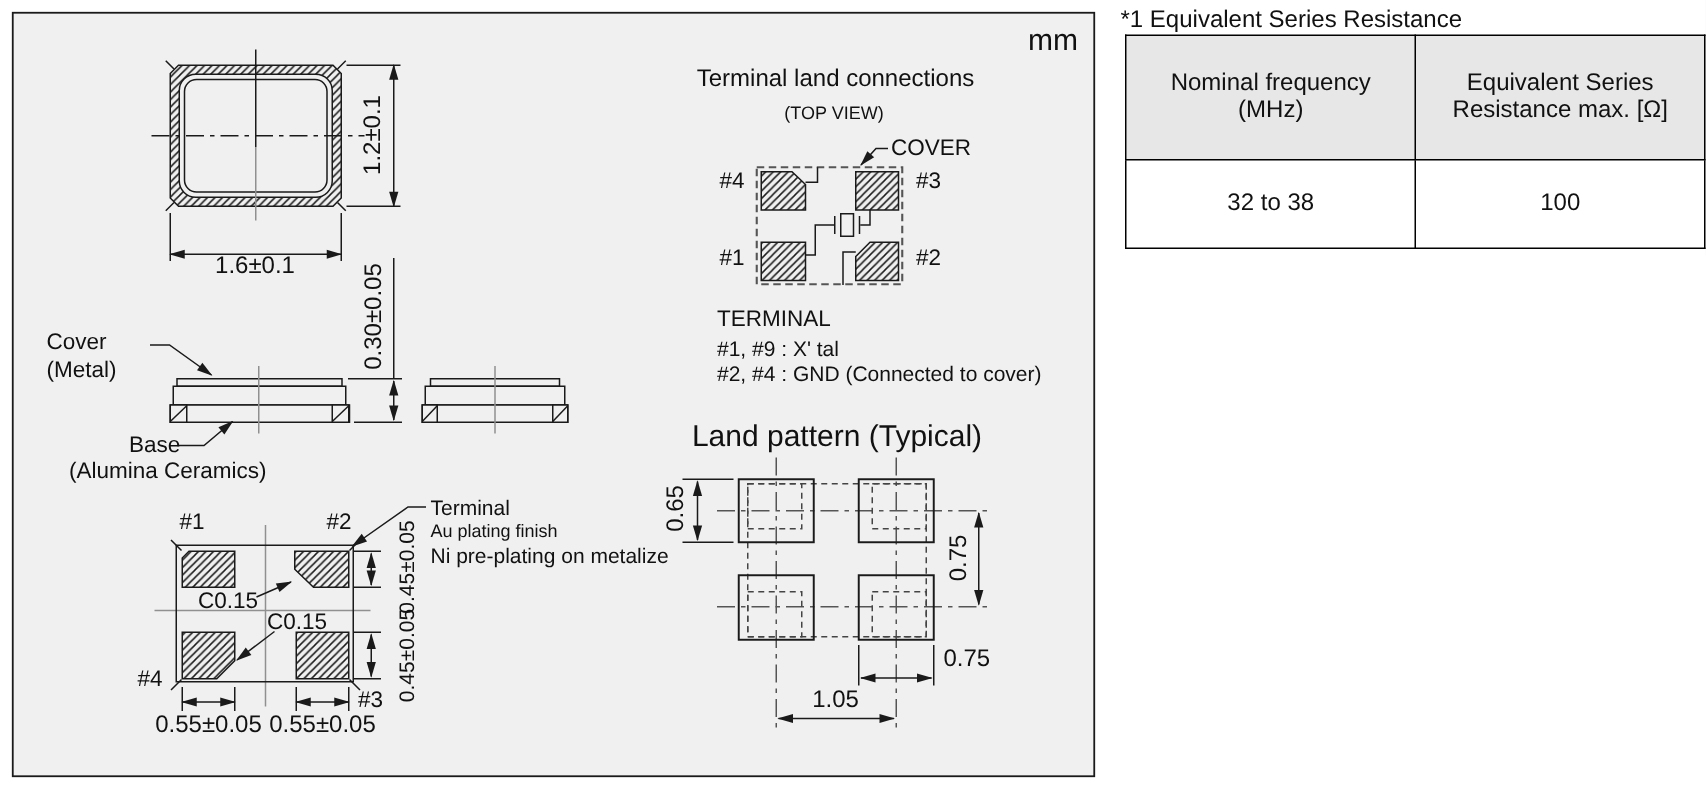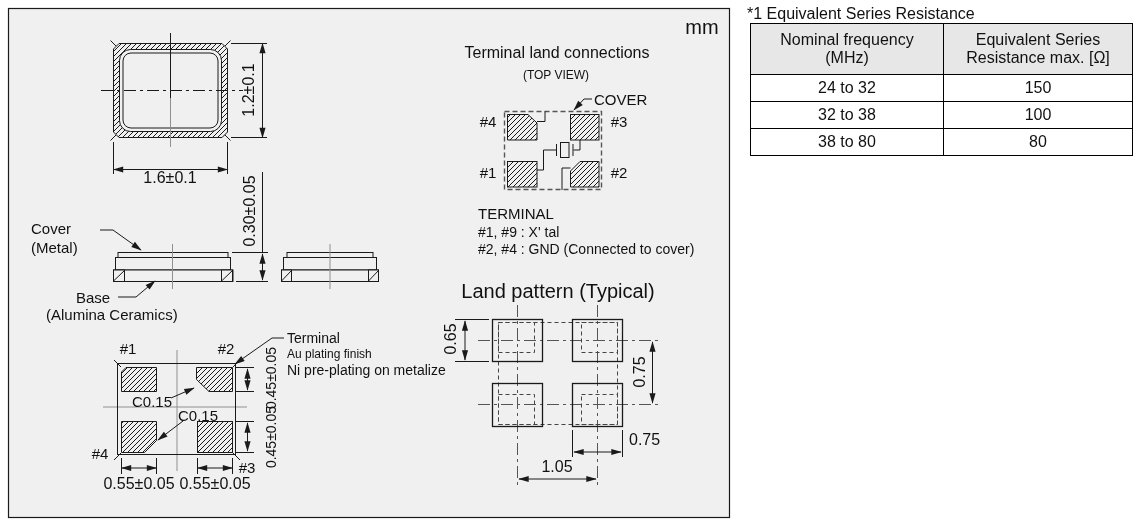--- a/index.html
+++ b/index.html
@@ -6,21 +6,21 @@
   body{width:1137px;height:526px;position:relative;overflow:hidden;
        font-family:"Liberation Sans",sans-serif;color:#111;}
   #linework{position:absolute;left:0;top:0;}
   .lbl{position:absolute;white-space:nowrap;transform:translate(-50%,-50%);
        font-size:15px;line-height:1;color:#111;}
   .lbl.la{transform:translate(0,-50%);}
   .lbl.vert{transform:translate(-50%,-50%) rotate(-90deg);}
   #esr-table-wrap{position:absolute;left:750px;top:23px;}
   table.esr{border-collapse:collapse;table-layout:fixed;}
   table.esr th,table.esr td{border:1.6px solid #000;text-align:center;
-       font-weight:normal;font-size:16px;padding:0;}
+       font-weight:normal;font-size:16px;padding:16px;}
   table.esr th{background:#e7e7e7;height:50px;}
   table.esr td{height:26px;background:#ffffff;}
   .c1{width:192px;} .c2{width:188px;}
 </style>
 </head>
 <body>
 
 <svg id="linework" width="1137" height="526" viewBox="0 0 1137 526">
   <defs>
     <marker id="ar" viewBox="0 0 10 7" refX="9.3" refY="3.5" markerWidth="11" markerHeight="8" orient="auto-start-reverse" markerUnits="userSpaceOnUse">
@@ -151,21 +151,21 @@
 </svg>
 
 <div class="lbl" style="left:702px;top:27px;font-size:20px;">mm</div>
 
 <div class="lbl" style="left:170px;top:158px;font-size:16px;margin-top:20px;">1.6±0.1</div>
 <div class="lbl vert" style="left:249px;top:90px;font-size:16px;">1.2±0.1</div>
 <div class="lbl vert" style="left:250px;top:211px;font-size:16px;">0.30±0.05</div>
 
 <div class="lbl la" style="left:31px;top:228px;">Cover</div>
 <div class="lbl la" style="left:31px;top:247px;">(Metal)</div>
-<div class="lbl la" style="left:76px;top:297px;">Base</div>
+<div class="lbl la" style="left:86px;top:297px;">Base</div>
 <div class="lbl la" style="left:46px;top:314px;">(Alumina Ceramics)</div>
 
 <div class="lbl" style="left:128px;top:348px;">#1</div>
 <div class="lbl" style="left:226px;top:348px;">#2</div>
 <div class="lbl" style="left:100px;top:453px;">#4</div>
 <div class="lbl" style="left:247px;top:467px;">#3</div>
 <div class="lbl" style="left:152px;top:401px;">C0.15</div>
 <div class="lbl" style="left:198px;top:415px;">C0.15</div>
 <div class="lbl vert" style="left:271px;top:378px;font-size:14px;">0.45±0.05</div>
 <div class="lbl vert" style="left:271px;top:437px;font-size:14px;">0.45±0.05</div>
@@ -201,26 +201,18 @@
       <th class="c1">
         <div>Nominal frequency</div>
         <div>(MHz)</div>
       </th>
       <th class="c2">
         <div>Equivalent Series</div>
         <div>Resistance max. [Ω]</div>
       </th>
     </tr>
     <tr>
-      <td>24 to 32</td>
-      <td>150</td>
-    </tr>
-    <tr>
       <td>32 to 38</td>
       <td>100</td>
-    </tr>
-    <tr>
-      <td>38 to 80</td>
-      <td>80</td>
     </tr>
   </tbody>
     </table>
 </div>
 
 </body></html>

